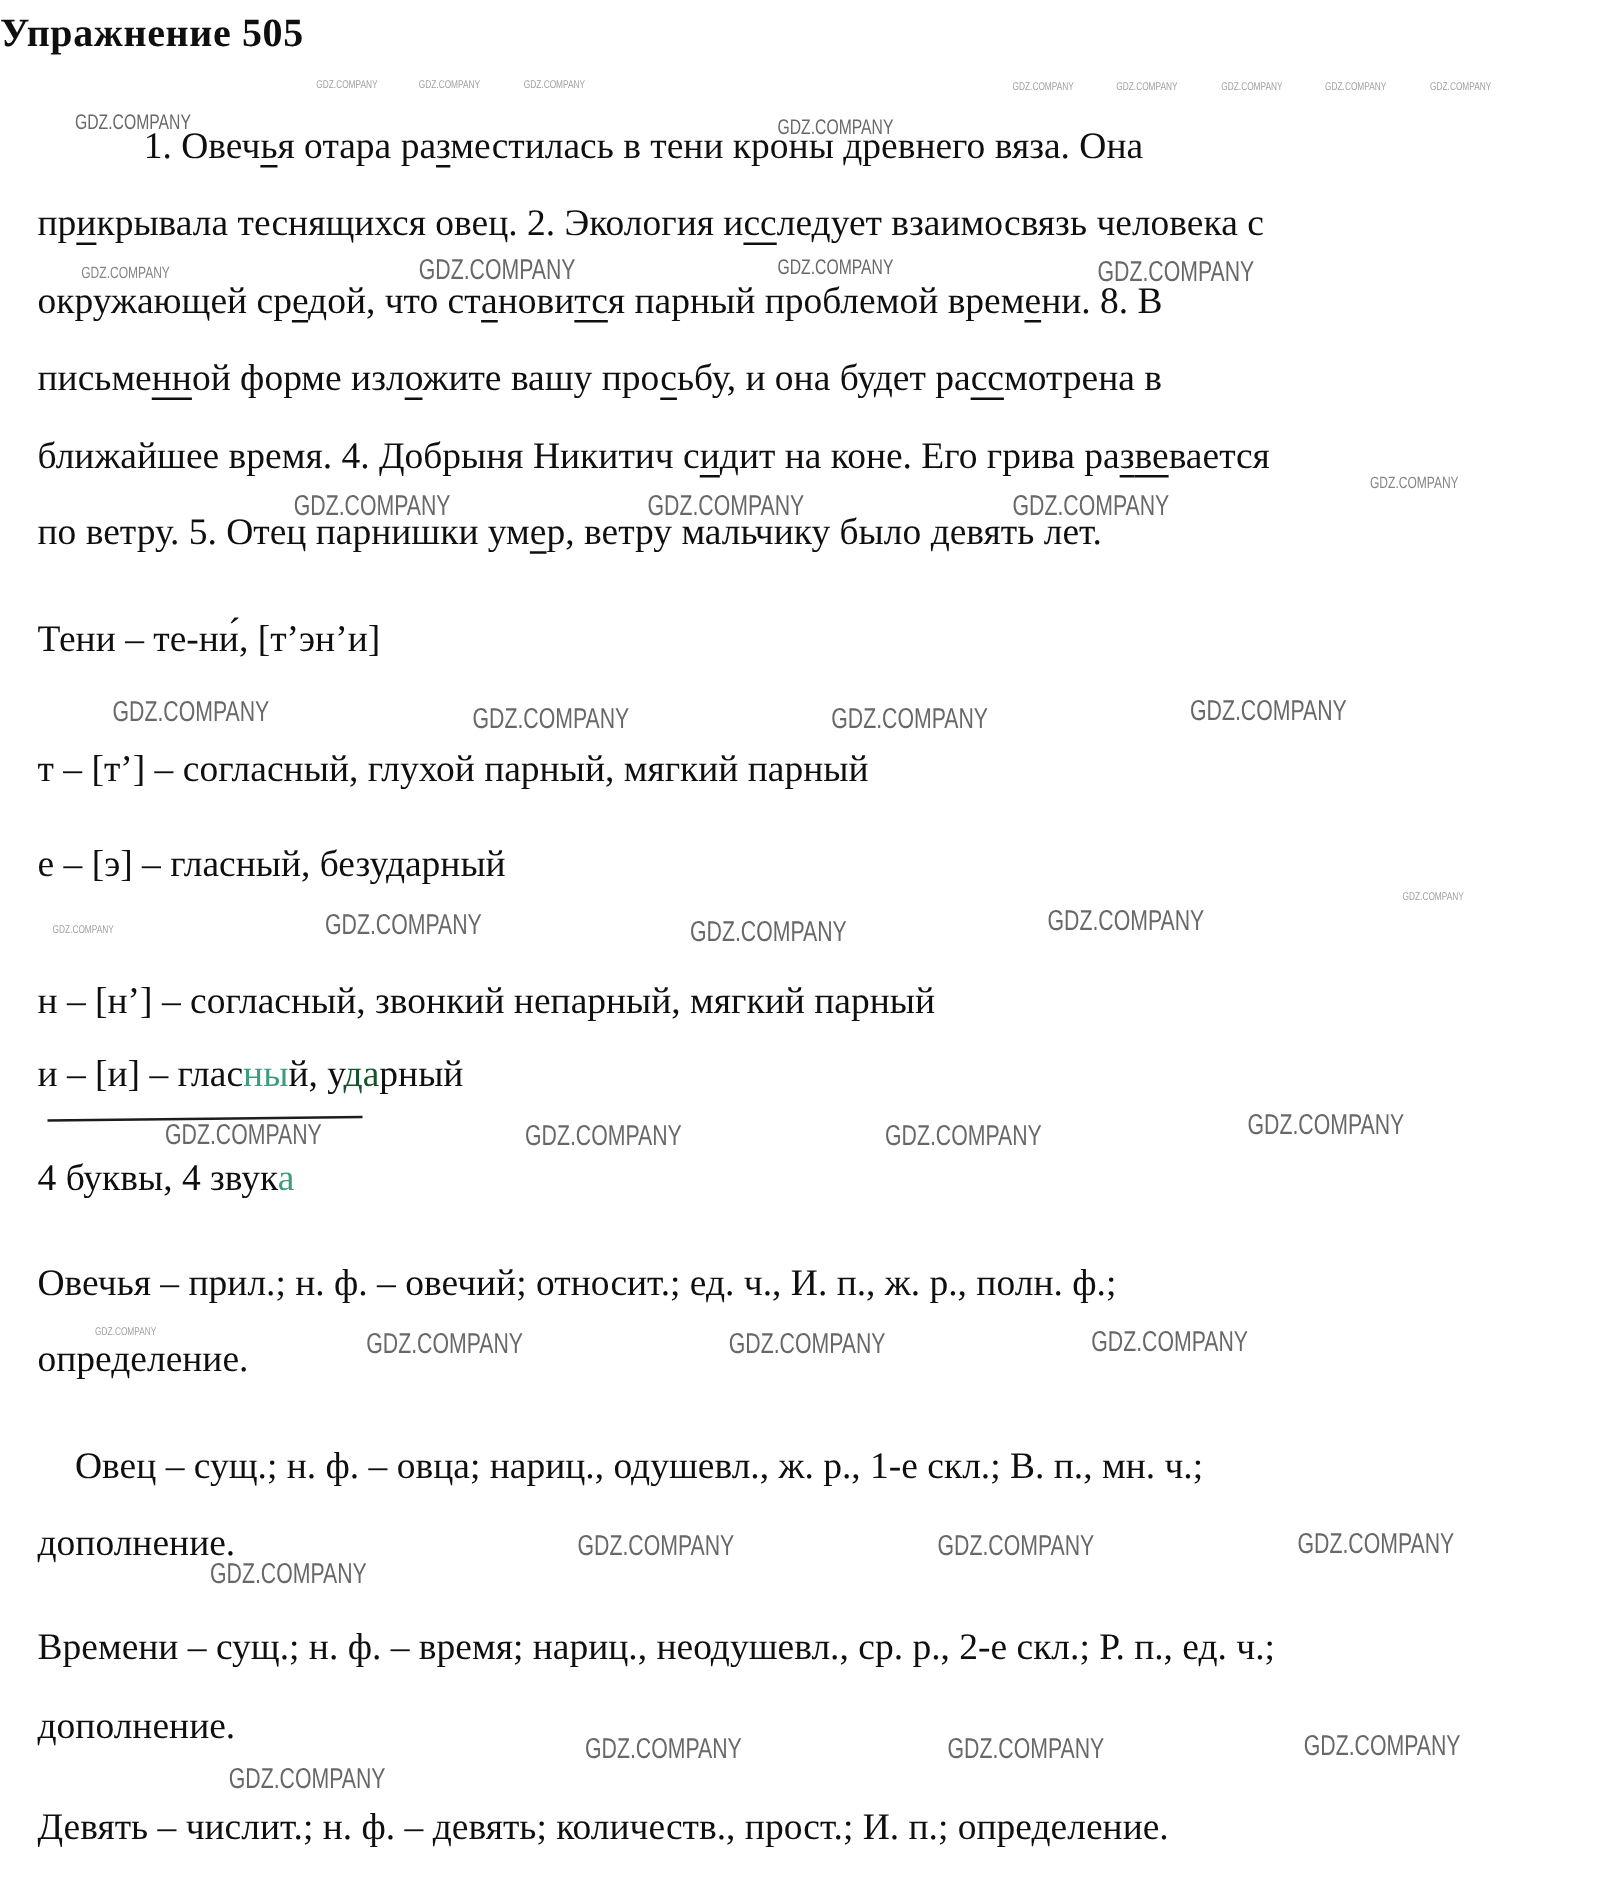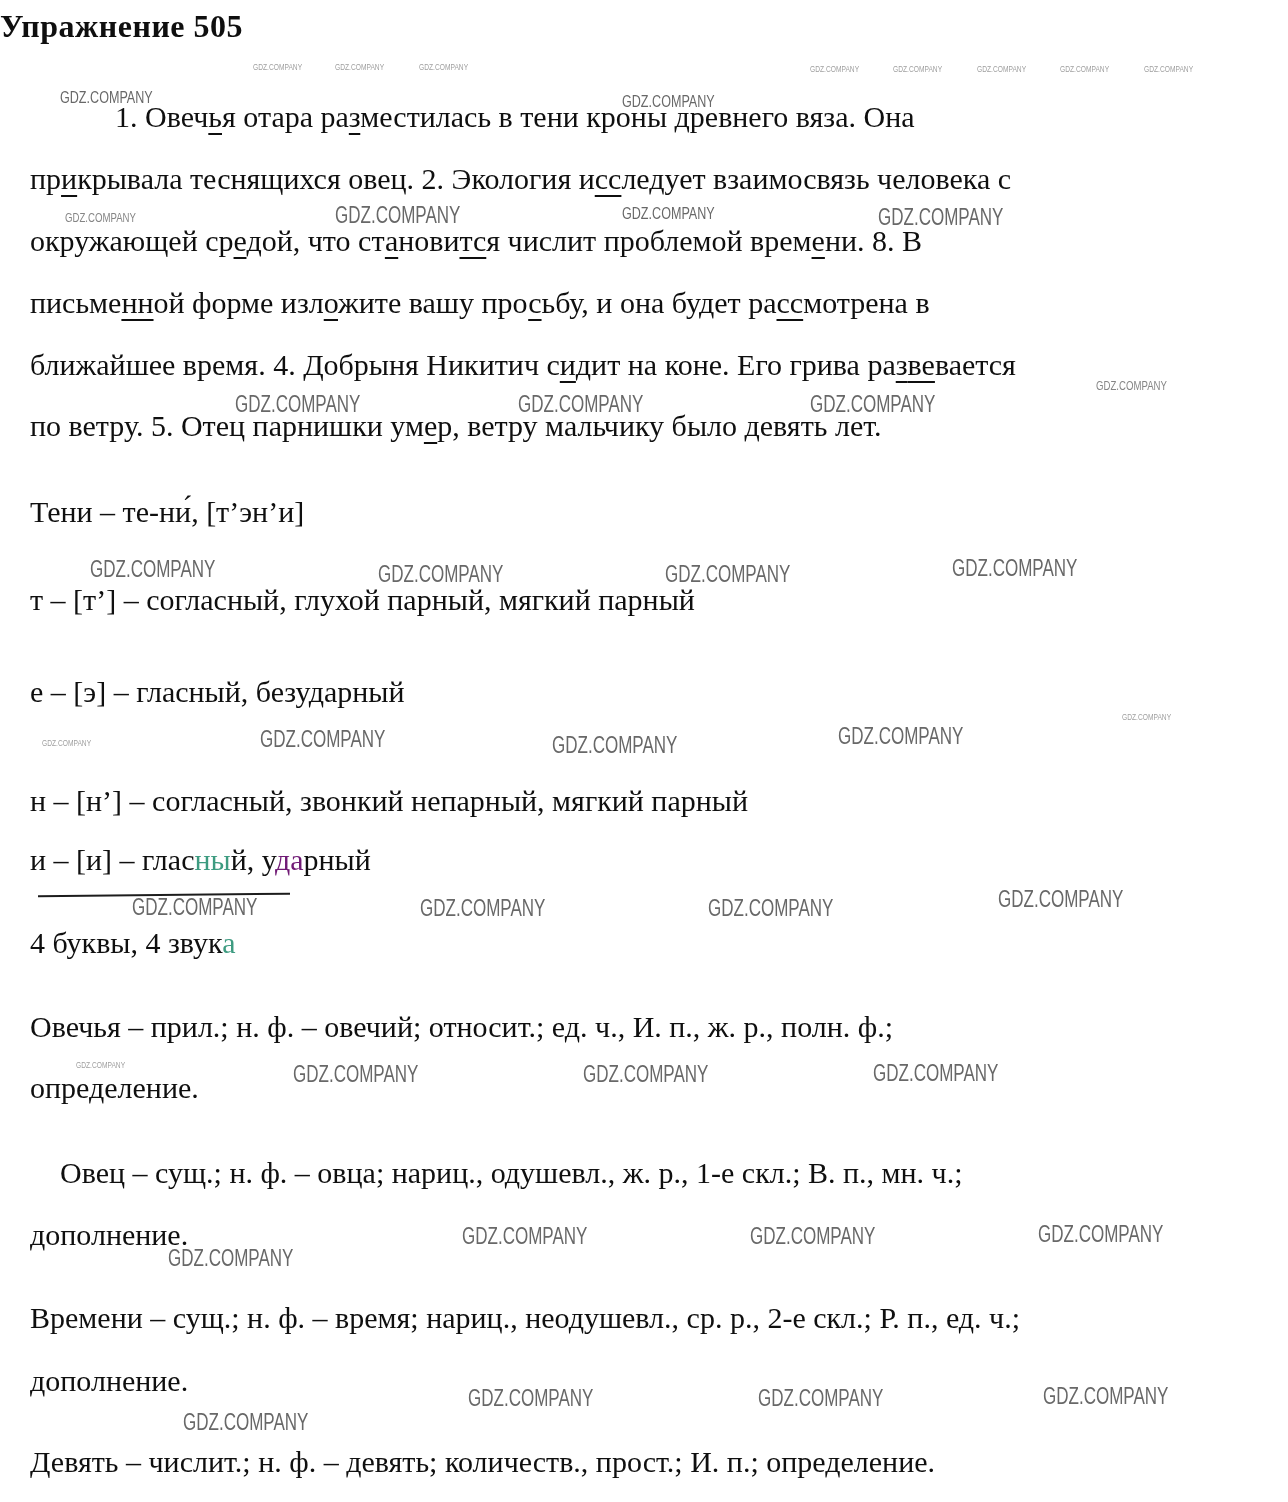--- a/index.html
+++ b/index.html
@@ -14,21 +14,21 @@
   .ln{
     position:absolute;left:30px;white-space:nowrap;font-size:30px;line-height:34px;
   }
   .l0{top:100px;padding-left:85px;text-align:right;}
   .l1{top:162px;}
   .l2{top:224px;}
   .l3{top:286px;}
   .l4{top:348px;}
   .l5{top:409px;}
   .l6{top:495px;}
-  .l7{top:583px;}
+  .l7{top:599px;}
   .l8{top:675px;}
   .l9{top:784px;}
   .l10{top:843px;}
   .l11{top:926px;}
   .l12{top:1010px;}
   .l13{top:1071px;}
   .l14{top:1156px;margin-left:30px;}
   .l15{top:1218px;}
   .l16{top:1301px;}
   .l17{top:1364px;}
@@ -98,29 +98,29 @@
     <div class="wm wm-l" style="left: 750px; top: 1223px;">GDZ.COMPANY</div>
     <div class="wm wm-l" style="left: 1038px; top: 1221px;">GDZ.COMPANY</div>
     <div class="wm wm-l" style="left: 183px; top: 1409px;">GDZ.COMPANY</div>
     <div class="wm wm-l" style="left: 468px; top: 1385px;">GDZ.COMPANY</div>
     <div class="wm wm-l" style="left: 758px; top: 1385px;">GDZ.COMPANY</div>
     <div class="wm wm-l" style="left: 1043px; top: 1383px;">GDZ.COMPANY</div>
   </div>
 
 <div class="ln l0"><span>1. Овеч</span><span class="u">ь</span><span>я отара ра</span><span class="u">з</span><span>местилась в тени кроны древнего вяза. Она</span></div>
 <div class="ln l1"><span>пр</span><span class="u">и</span><span>крывала теснящихся овец. 2. Экология и</span><span class="u">сс</span><span>ледует взаимосвязь человека с</span></div>
-<div class="ln l2"><span>окружающей ср</span><span class="u">е</span><span>дой, что ст</span><span class="u">а</span><span>нови</span><span class="u">тс</span><span>я числит проблемой врем</span><span class="u">е</span><span>ни. 8. В</span></div>
+<div class="ln l2"><span>окружающей ср</span><span class="u">е</span><span>дой, что ст</span><span class="u">а</span><span>нови</span><span class="u">тс</span><span>я парный проблемой врем</span><span class="u">е</span><span>ни. 8. В</span></div>
 <div class="ln l3"><span>письме</span><span class="u">нн</span><span>ой форме изл</span><span class="u">о</span><span>жите вашу про</span><span class="u">с</span><span>ьбу, и она будет ра</span><span class="u">сс</span><span>мотрена в</span></div>
 <div class="ln l4"><span>ближайшее время. 4. Добрыня Никитич с</span><span class="u">и</span><span>дит на коне. Его грива ра</span><span class="u">з</span><span></span><span class="u">ве</span><span>вается</span></div>
 <div class="ln l5"><span>по ветру. 5. Отец парнишки ум</span><span class="u">е</span><span>р, ветру мальчику было девять лет.</span></div>
 <div class="ln l6"><span>Тени – те-ни́, [т’эн’и]</span></div>
 <div class="ln l7"><span>т – [т’] – согласный, глухой парный, мягкий парный</span></div>
 <div class="ln l8"><span>е – [э] – гласный, безударный</span></div>
 <div class="ln l9"><span>н – [н’] – согласный, звонкий непарный, мягкий парный</span></div>
-<div class="ln l10"><span>и – [и] – глас</span><span style="color: rgb(61, 155, 128);">ны</span><span>й, у</span><span style="color: #701a75;">да</span><span>рный</span></div>
+<div class="ln l10"><span>и – [и] – глас</span><span style="color: rgb(61, 155, 128);">ны</span><span>й, у</span><span style="color: #14532d;">да</span><span>рный</span></div>
 <div class="divider"></div>
 <div class="ln l11"><span>4 буквы, 4 звук</span><span style="color: rgb(61, 155, 128);">а</span></div>
 <div class="ln l12"><span>Овечья – прил.; н. ф. – овечий; относит.; ед. ч., И. п., ж. р., полн. ф.;</span></div>
 <div class="ln l13"><span>определение.</span></div>
 <div class="ln l14"><span>Овец – сущ.; н. ф. – овца; нариц., одушевл., ж. р., 1-е скл.; В. п., мн. ч.;</span></div>
 <div class="ln l15"><span>дополнение.</span></div>
 <div class="ln l16"><span>Времени – сущ.; н. ф. – время; нариц., неодушевл., ср. р., 2-е скл.; Р. п., ед. ч.;</span></div>
 <div class="ln l17"><span>дополнение.</span></div>
 <div class="ln l18"><span>Девять – числит.; н. ф. – девять; количеств., прост.; И. п.; определение.</span></div>
 

